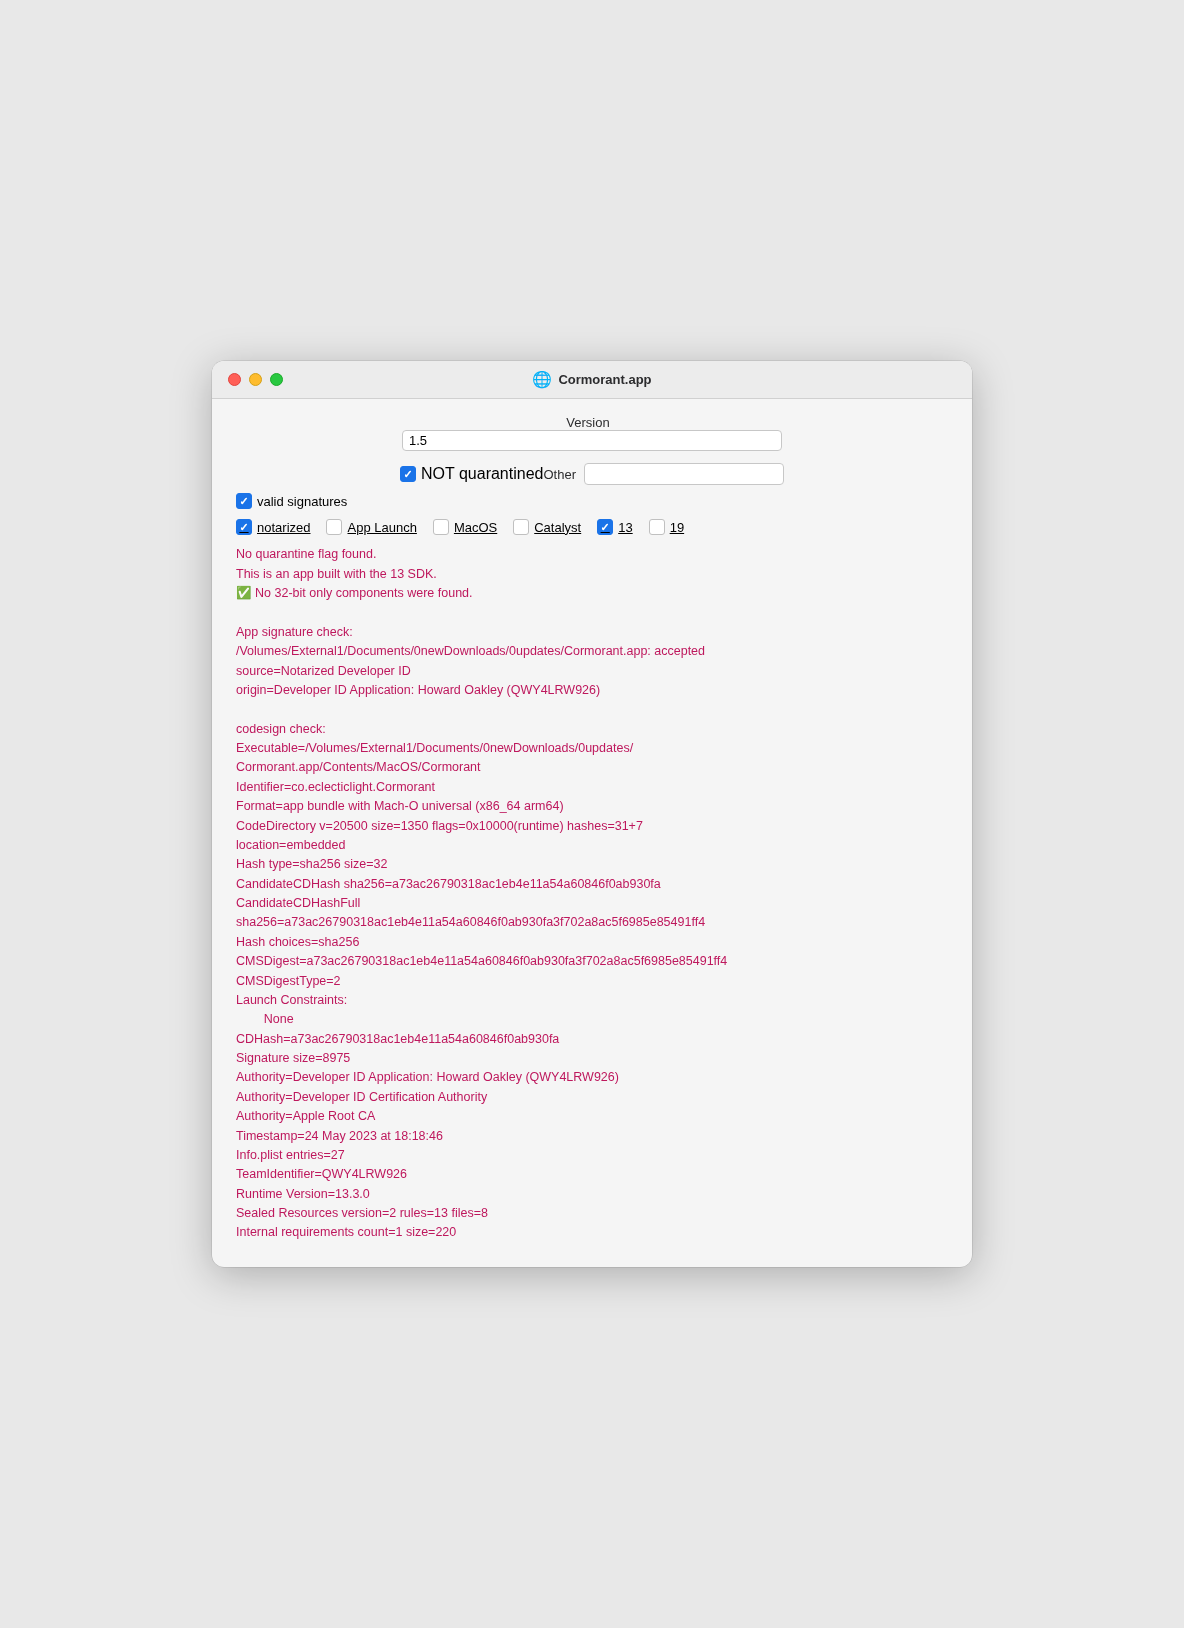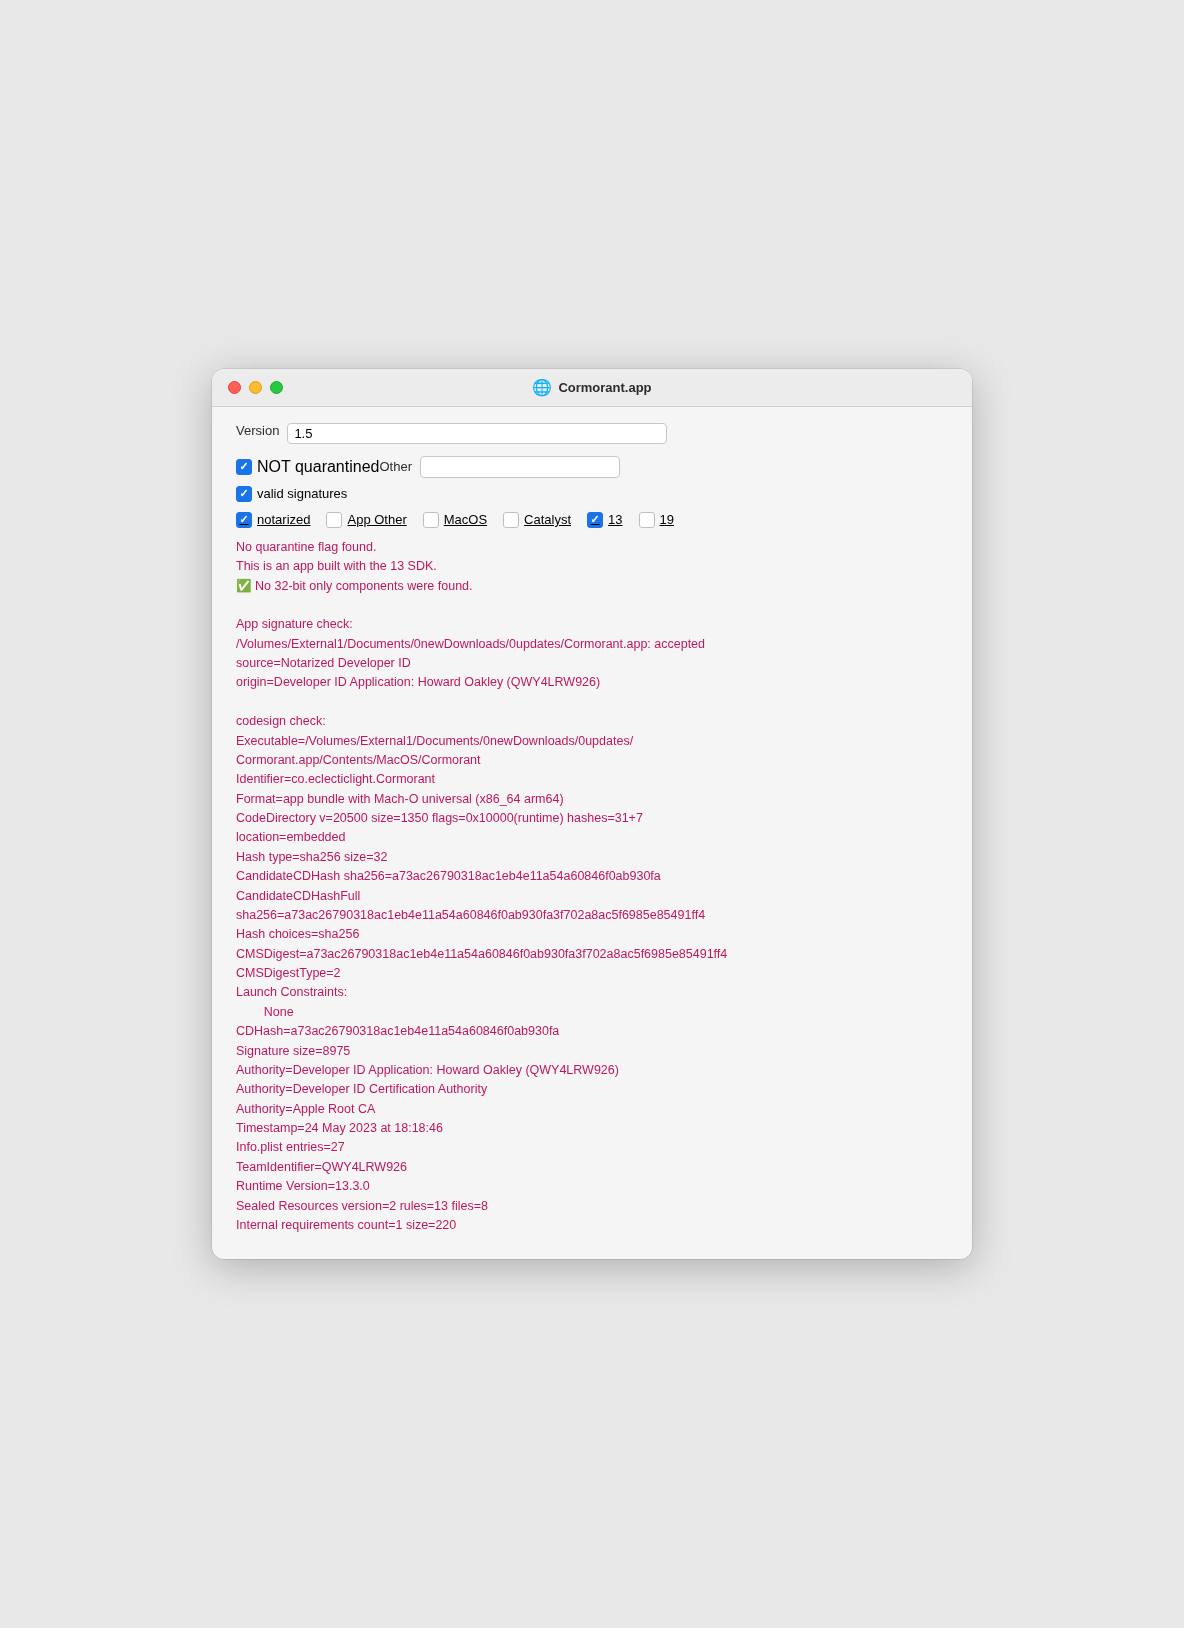--- a/index.html
+++ b/index.html
@@ -63,23 +63,25 @@
     .title-icon {
       font-size: 16px;
     }
 
     .content {
       padding: 16px 24px 24px;
     }
 
     .version-row {
       display: flex;
+      align-items: center;
       margin-bottom: 12px;
       font-size: 13px;
       color: #2c2c2e;
+      flex-direction: column;
     }
 
     .version-label {
       margin-right: 8px;
       font-size: 13px;
       color: #2c2c2e;
     }
 
     .version-input {
       border: 1px solid #c7c7c7;
@@ -186,21 +188,21 @@
   </div>
 
   <div class="content">
 
     <div class="version-row">
       <span class="version-label">Version</span>
       <input class="version-input" type="text" value="1.5" style="">
     </div>
 
 
-    <div style="display:flex; align-items:center; justify-content:flex-start; margin-bottom:8px;">
+    <div style="display:flex; align-items:center; justify-content:center; margin-bottom:8px;">
       <div class="checkbox-item">
         <div class="checkbox checked"></div>
         <span>NOT quarantined</span>
       </div>
       <div style="display:flex; align-items:center; gap:8px;">
         <span style="font-size:13px; color:#2c2c2e;">Other</span>
         <input class="other-input" type="text" value="" style="">
       </div>
     </div>
 
@@ -211,21 +213,21 @@
       </div>
     </div>
 
     <div class="notarized-row">
       <div class="checkbox-item">
         <div class="checkbox checked"></div>
         <span>notarized</span>
       </div>
       <div class="checkbox-item">
         <div class="checkbox"></div>
-        <span>App Other</span>
+        <span>App Launch</span>
       </div>
       <div class="checkbox-item">
         <div class="checkbox"></div>
         <span>MacOS</span>
       </div>
       <div class="checkbox-item">
         <div class="checkbox"></div>
         <span>Catalyst</span>
       </div>
       <div class="checkbox-item">

